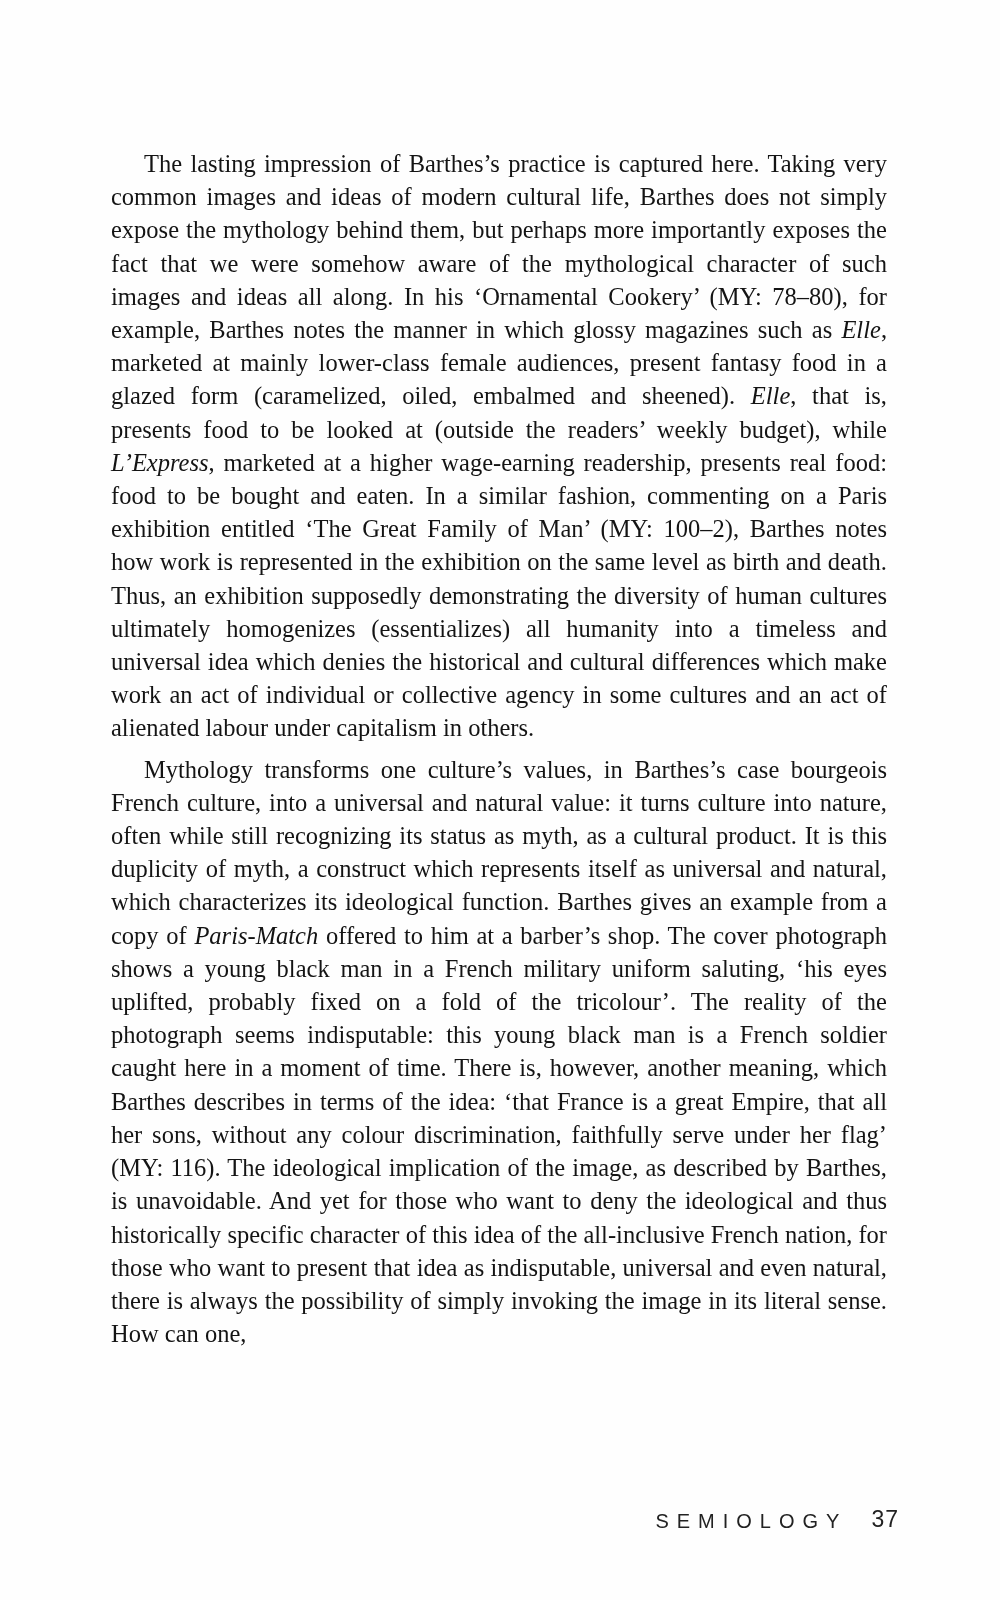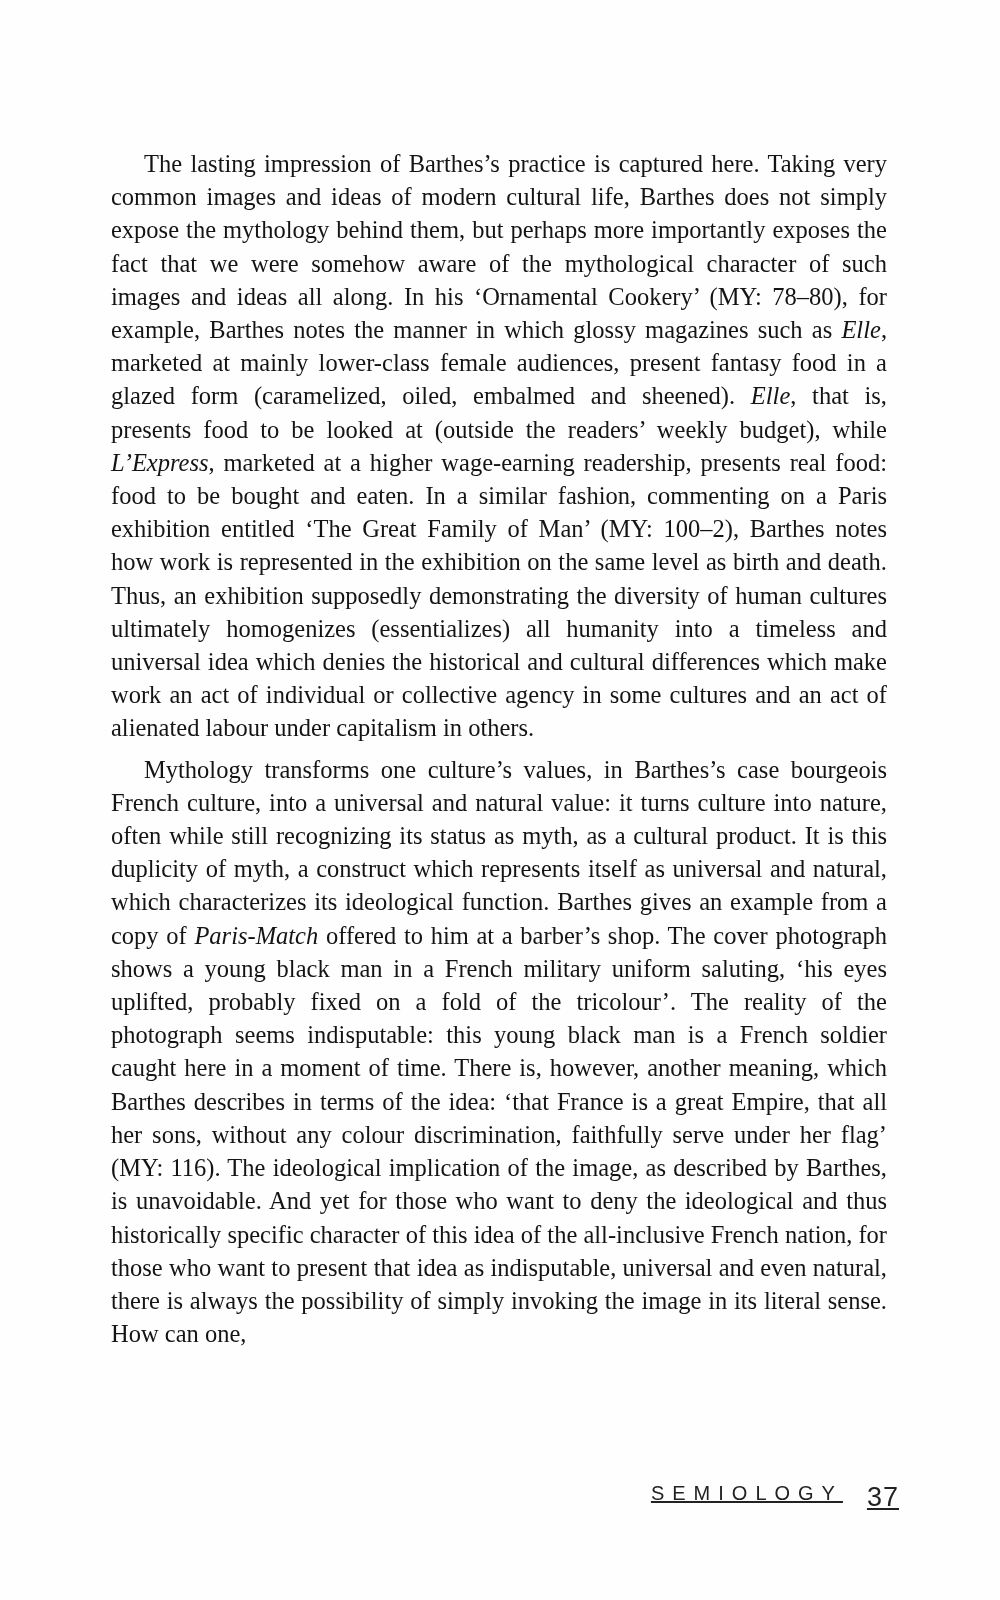--- a/index.html
+++ b/index.html
@@ -31,36 +31,36 @@
     color: #141414;
   }
   .para em {
     font-style: italic;
   }
   .running-footer {
     position: absolute;
     top: 1482px;
     right: 101px;
     display: flex;
-    align-items: flex-start;
+    align-items: flex-end;
     gap: 24px;
     color: #222222;
-    text-decoration: underline;
   }
   .footer-section {
     font-family: "Liberation Sans", sans-serif;
     font-size: 20px;
     letter-spacing: 8px;
     font-weight: 400;
   }
   .footer-pagenum {
     font-family: "Liberation Sans", sans-serif;
-    font-size: 27px;
+    font-size: 23px;
     letter-spacing: 1px;
     font-weight: 400;
+    margin-top: 24px;
   }
 </style>
 </head>
 <body>
 
 <div class="page">
   <main class="text-block">
     <p class="para"><span>The lasting impression of Barthes’s practice is captured here. Taking very common images and ideas of modern cultural life, Barthes does not simply expose the mythology behind them, but perhaps more importantly exposes the fact that we were somehow aware of the mythological character of such images and ideas all along. In his ‘Ornamental Cookery’ (MY: 78–80), for example, Barthes notes the manner in which glossy magazines such as </span><em>Elle</em><span>, marketed at mainly lower-class female audiences, present fantasy food in a glazed form (caramelized, oiled, embalmed and sheened). </span><em>Elle</em><span>, that is, presents food to be looked at (outside the readers’ weekly budget), while </span><em>L’Express</em><span>, marketed at a higher wage-earning readership, presents real food: food to be bought and eaten. In a similar fashion, commenting on a Paris exhibition entitled ‘The Great Family of Man’ (MY: 100–2), Barthes notes how work is represented in the exhibition on the same level as birth and death. Thus, an exhibition supposedly demonstrating the diversity of human cultures ultimately homogenizes (essentializes) all humanity into a timeless and universal idea which denies the historical and cultural differences which make work an act of individual or collective agency in some cultures and an act of alienated labour under capitalism in others.</span></p>
     <p class="para"><span>Mythology transforms one culture’s values, in Barthes’s case bourgeois French culture, into a universal and natural value: it turns culture into nature, often while still recognizing its status as myth, as a cultural product. It is this duplicity of myth, a construct which represents itself as universal and natural, which characterizes its ideological function. Barthes gives an example from a copy of </span><em>Paris-Match</em><span> offered to him at a barber’s shop. The cover photograph shows a young black man in a French military uniform saluting, ‘his eyes uplifted, probably fixed on a fold of the tricolour’. The reality of the photograph seems indisputable: this young black man is a French soldier caught here in a moment of time. There is, however, another meaning, which Barthes describes in terms of the idea: ‘that France is a great Empire, that all her sons, without any colour discrimination, faithfully serve under her flag’ (MY: 116). The ideological implication of the image, as described by Barthes, is unavoidable. And yet for those who want to deny the ideological and thus historically specific character of this idea of the all-inclusive French nation, for those who want to present that idea as indisputable, universal and even natural, there is always the possibility of simply invoking the image in its literal sense. How can one,</span></p>
   </main>

